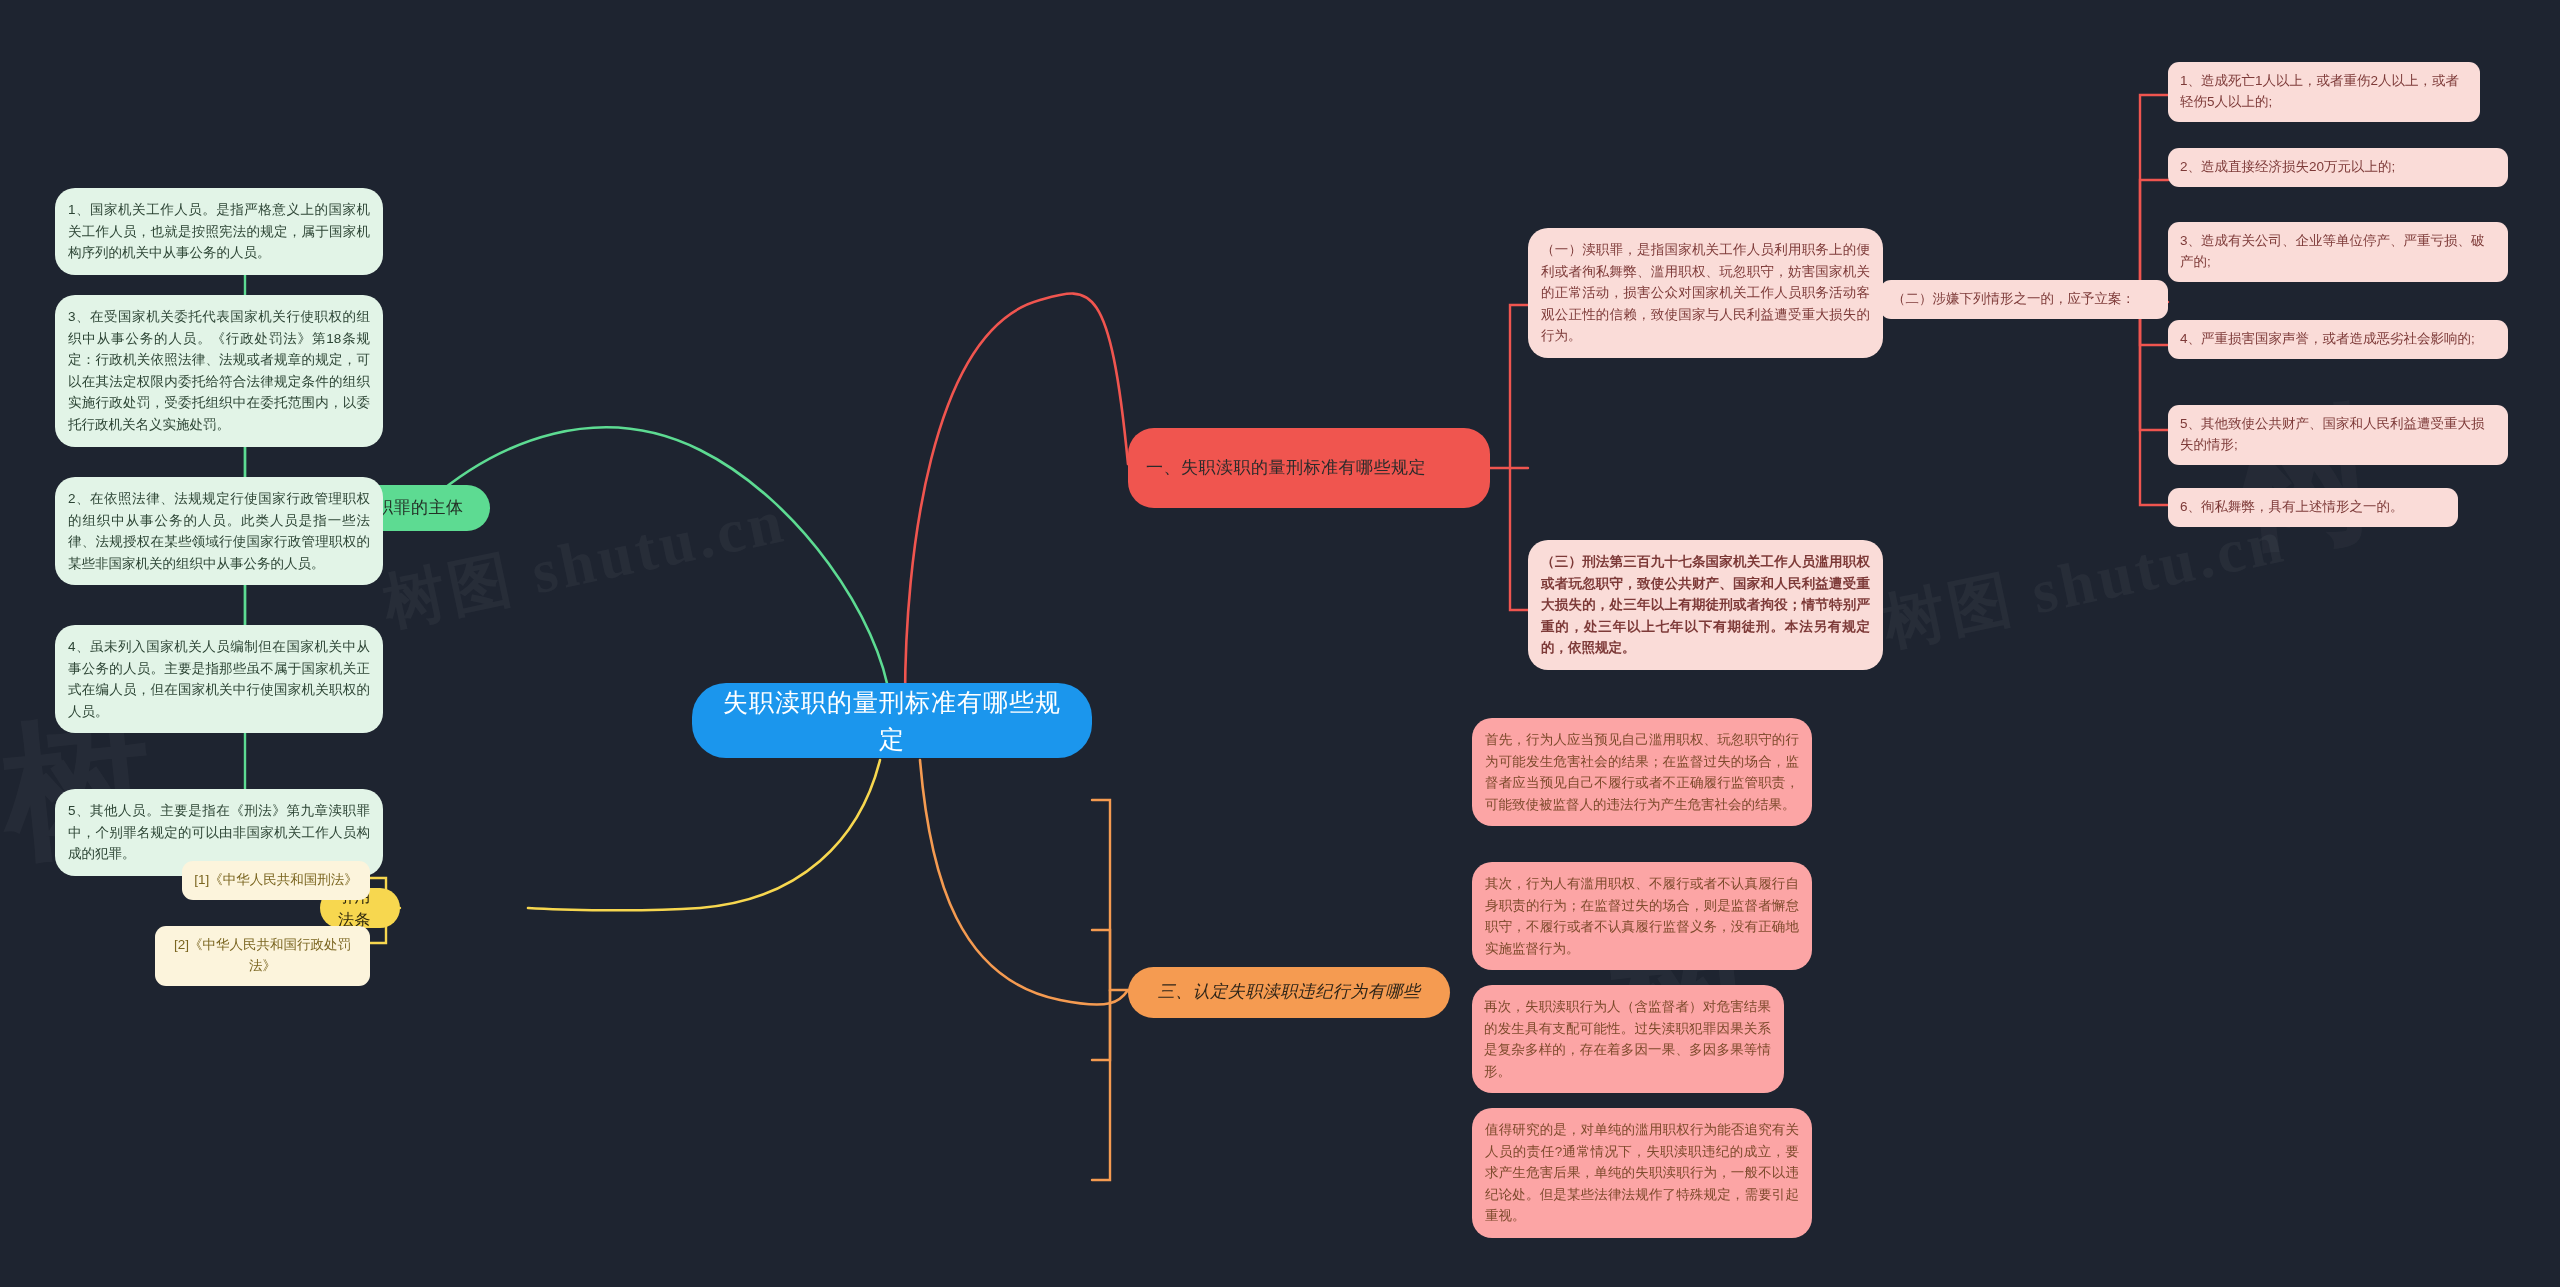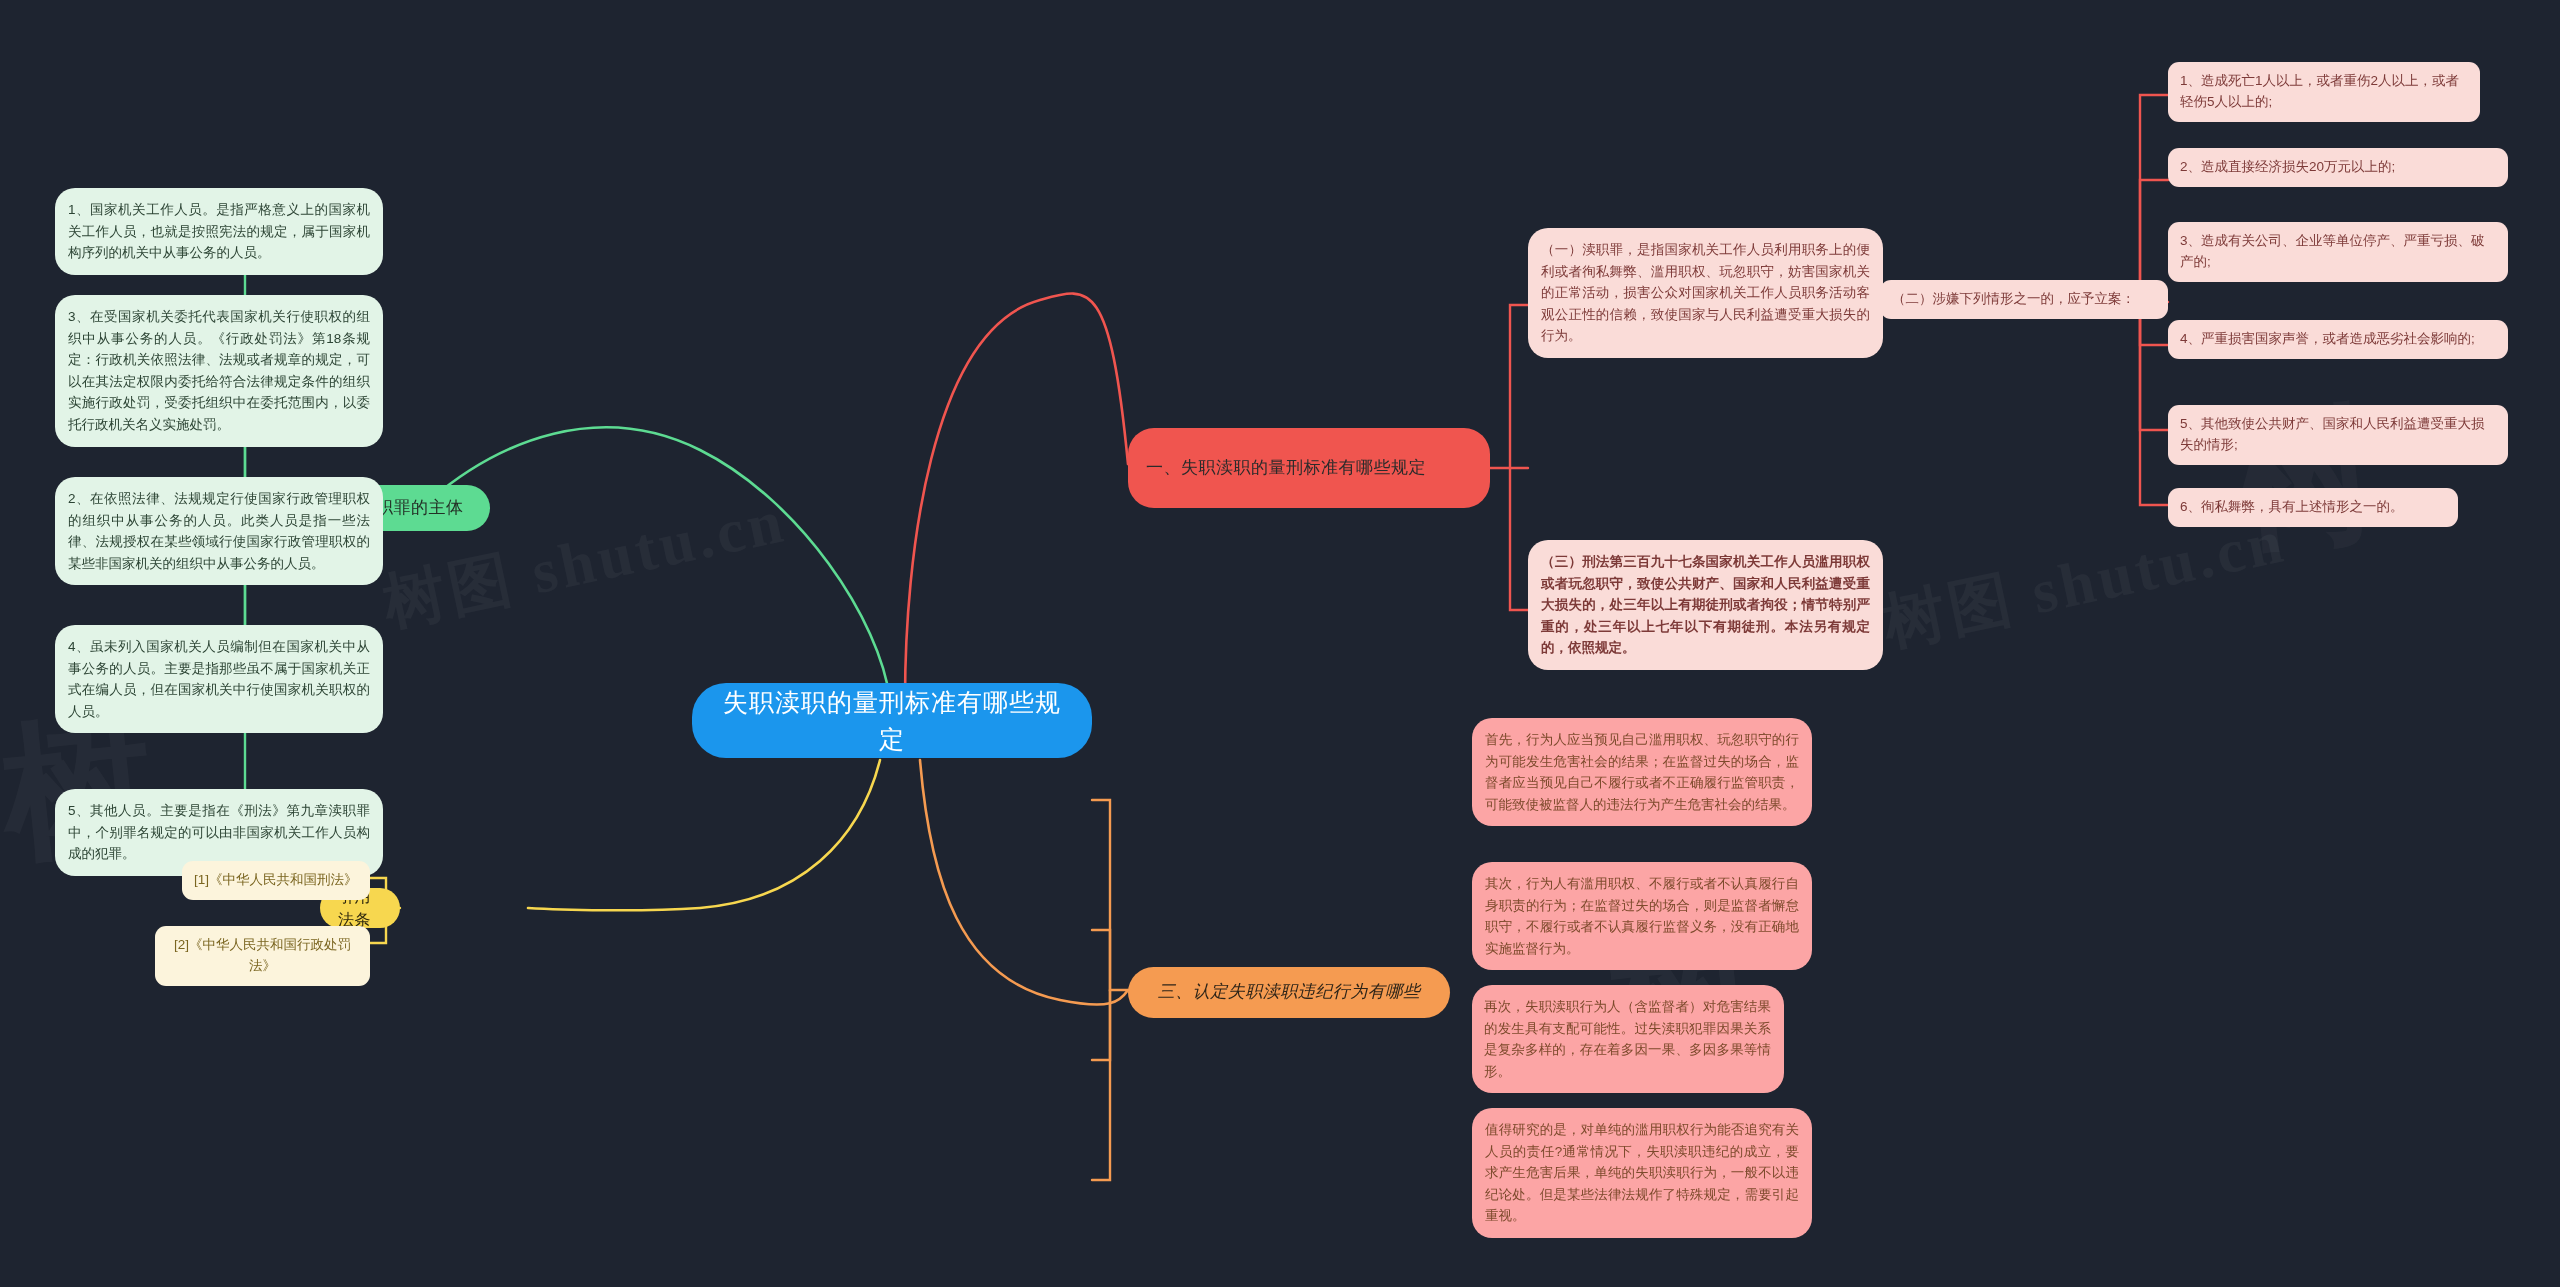--- a/index.html
+++ b/index.html
@@ -214,20 +214,20 @@
     <span>再次，失职渎职行为人（含监督者）对危害结果的发生具有支配可能性。过失渎职犯罪因果关系是复杂多样的，存在着多因一果、多因多果等情形。</span>
   </div>
   <div class="node card card-peach" style="left:1472px; top:1108px; width:340px;">
     <span>值得研究的是，对单纯的滥用职权行为能否追究有关人员的责任?通常情况下，失职渎职违纪的成立，要求产生危害后果，单纯的失职渎职行为，一般不以违纪论处。但是某些法律法规作了特殊规定，需要引起重视。</span>
   </div>
 
   <div class="node pill pill-yellow" style="left:320px; top:888px; width:80px; height:40px; justify-content:center; font-size:16px;">
     <span>引用法条</span>
   </div>
 
-  <div class="node card-sm card-cream" style="left:182px; top:861px; width:188px; text-align:left;">
+  <div class="node card-sm card-cream" style="left:182px; top:861px; width:188px; text-align:center;">
     <span>[1]《中华人民共和国刑法》</span>
   </div>
   <div class="node card-sm card-cream" style="left:155px; top:926px; width:215px; text-align:center;">
     <span>[2]《中华人民共和国行政处罚法》</span>
   </div>
 
 </div>
 
 </body></html>

